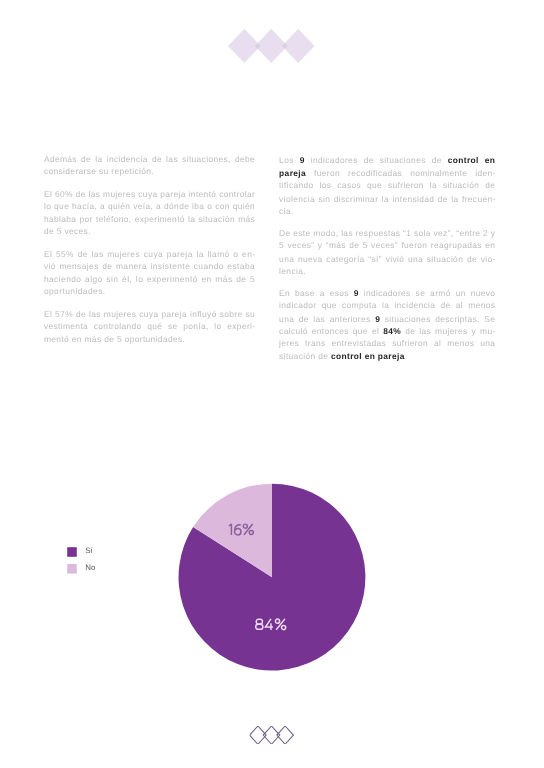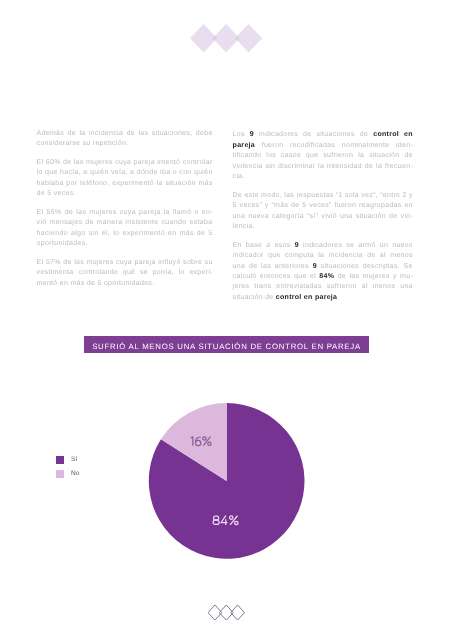--- a/index.html
+++ b/index.html
@@ -61,23 +61,20 @@
     <p>El 55% de las mujeres cuya pareja la llamó o en­vió mensajes de manera insistente cuando estaba haciendo algo sin él, lo experimentó en más de 5 oportunidades.</p>
     <p>El 57% de las mujeres cuya pareja influyó sobre su vestimenta controlando qué se ponía, lo experi­mentó en más de 5 oportunidades.</p>
   </div>
 
   <div class="col col-right">
     <p><span>Los </span><span class="num">9</span><span> indicadores de situaciones de </span><b>control en pareja</b><span> fueron recodificadas nominalmente iden­tificando los casos que sufrieron la situación de violencia sin discriminar la intensidad de la frecuen­cia.</span></p>
     <p>De este modo, las respuestas “1 sola vez”, “entre 2 y 5 veces” y “más de 5 veces” fueron reagrupadas en una nueva categoría “sí” vivió una situación de vio­lencia.</p>
     <p><span>En base a esos </span><span class="num">9</span><span> indicadores se armó un nuevo indicador que computa la incidencia de al menos una de las anteriores </span><span class="num">9</span><span> situaciones descriptas. Se calculó entonces que el </span><span class="num">84%</span><span> de las mujeres y mu­jeres trans entrevistadas sufrieron al menos una situación de </span><b>control en pareja</b></p>
   </div>
 
-  <div class="banner">
-    <span>SUFRIÓ AL MENOS UNA SITUACIÓN DE CONTROL EN PAREJA</span>
-  </div>
 
   <div class="pie-wrap">
     <svg width="453" height="200" viewBox="0 0 453 200">
       <path id="slice-si" fill="#763391" d="M 226.65 100.95 L 226.65 23.10000000000001 A 77.85 77.85 0 1 1 160.91907099966812 59.23588401088516 Z"></path>
       <path id="slice-no" fill="#dcb9dc" d="M 226.65 100.95 L 160.91907099966812 59.23588401088516 A 77.85 77.85 0 0 1 226.64999999999998 23.10000000000001 Z"></path>
       <g id="lbl-84" transform="translate(212.6,135.5) scale(0.96)" fill="none" stroke="#edd9f3" stroke-width="1.30">
           <g transform="translate(0.000,0)">
             <rect x="1.0" y="0.65" width="5.3" height="4.0" rx="1.8" ry="1.75"></rect>
             <rect x="0.55" y="4.85" width="6.2" height="4.5" rx="2.1" ry="2.05"></rect>
           </g>

